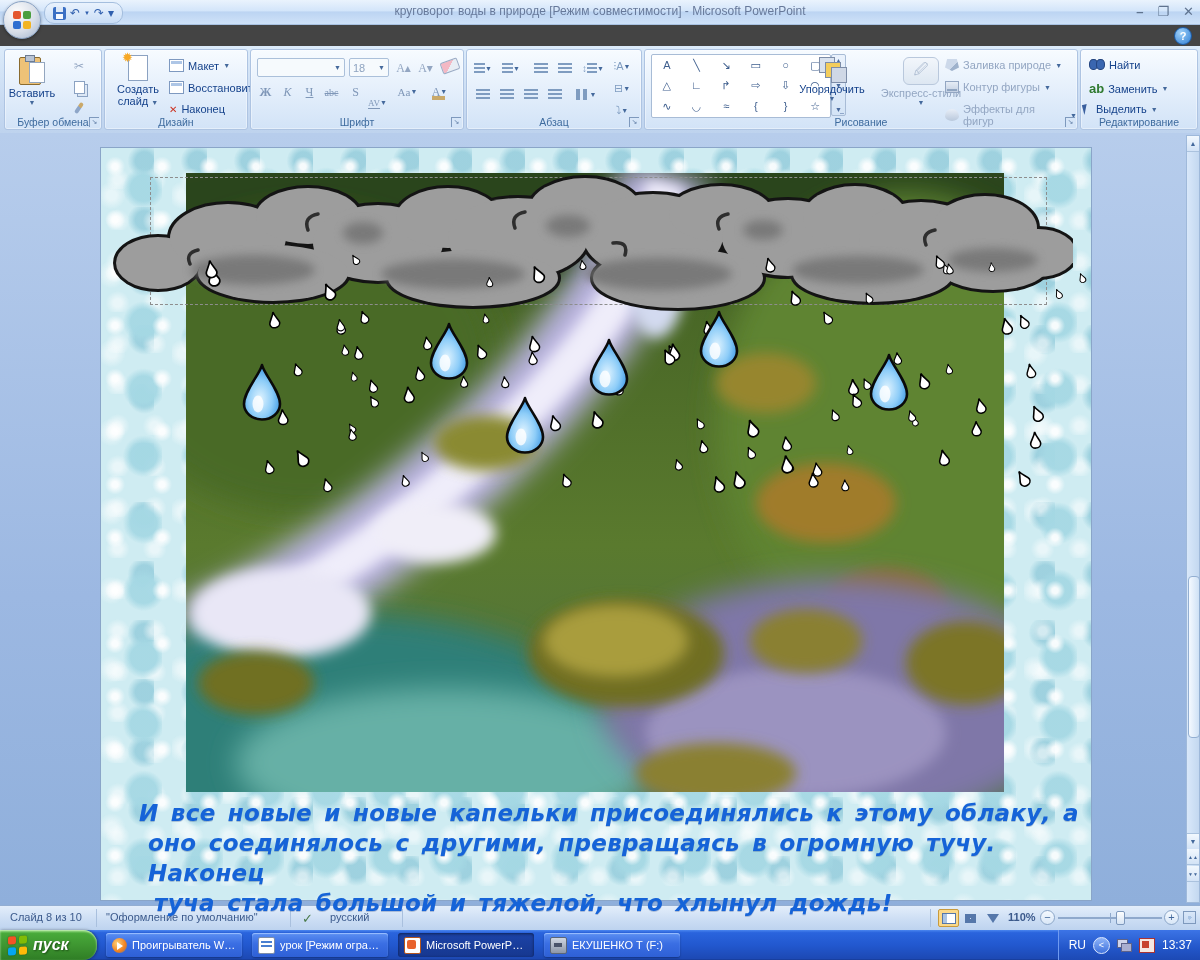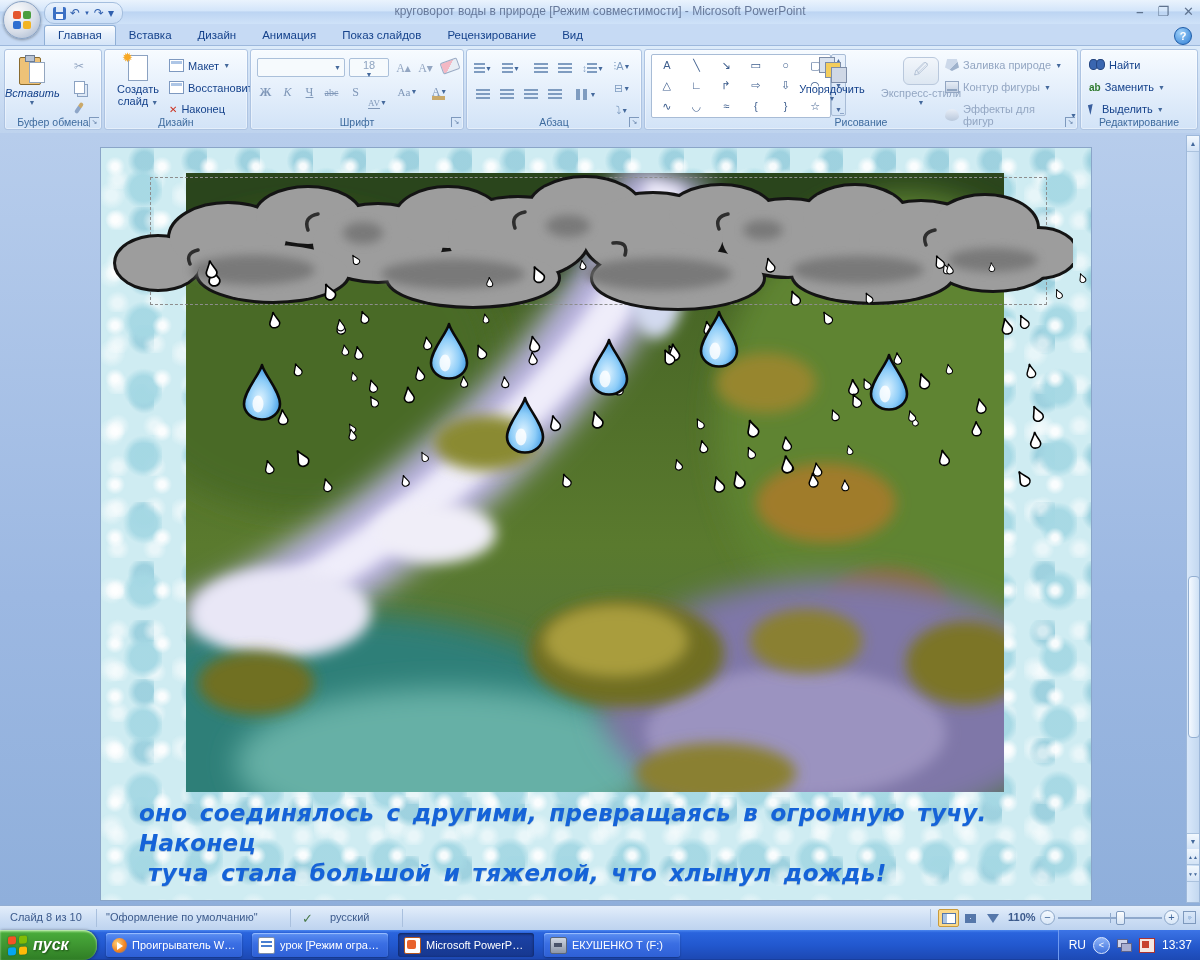--- a/index.html
+++ b/index.html
@@ -90,21 +90,21 @@
   .qstyle-ic{width:34px;height:26px;margin:0 auto 2px;border:1px solid #b9c8dc;border-radius:6px;
     background:linear-gradient(#f2f6fb,#dde7f2);display:flex;align-items:center;justify-content:center;color:#aebdd2;font-size:14px;}
   .bucket-ic,.pencil-ic,.effect-ic{width:14px;height:12px;flex:none;position:relative;}
   .bucket-ic{background:linear-gradient(135deg,#cdd9ea 60%,#9fb2cc 60%);clip-path:polygon(15% 0,85% 0,100% 70%,50% 100%,0 70%);}
   .pencil-ic{background:linear-gradient(#e5ecf5,#c2cfe2);border:1px solid #93a6c2;box-sizing:border-box;}
   .pencil-ic:after{content:"";position:absolute;left:1px;bottom:1px;width:10px;height:2px;background:#8fa4c0;}
   .effect-ic{border-radius:50% 50% 50% 50%/60% 60% 40% 40%;background:linear-gradient(#e8eef7,#b9c8dc);}
   .binoc-ic{width:16px;height:12px;position:relative;flex:none;}
   .binoc-ic:before,.binoc-ic:after{content:"";position:absolute;top:0;width:9px;height:11px;border-radius:45%;background:#3a66b0;border:1px solid #24447e;box-sizing:border-box;}
   .binoc-ic:before{left:0;} .binoc-ic:after{right:0;}
-  .replace-ic{font-size:10px;color:#2f7a2f;flex:none;font-weight:bold;}
+  .replace-ic{font-size:13px;color:#2f7a2f;flex:none;font-weight:bold;}
   .cursor-ic{width:0;height:0;border-left:5px solid #3a5f9e;border-right:4px solid transparent;border-bottom:10px solid transparent;transform:rotate(-15deg);flex:none;}
   .eraser-ic{width:16px;height:10px;background:linear-gradient(135deg,#f3b8c4 50%,#e8edf4 50%);border:1px solid #9aaac4;transform:rotate(-20deg);border-radius:2px;}
   .help-btn{right:8px;top:27px;width:16px;height:16px;border-radius:50%;z-index:5;
     background:radial-gradient(circle at 35% 30%,#9fd0f8,#2f7fd6);color:#fff;font-size:11px;font-weight:bold;
     display:flex;align-items:center;justify-content:center;border:1px solid #1d5ca8;}
 
   
   .workspace{left:0;top:133px;width:1200px;height:772px;
     background:linear-gradient(#b7cdec,#9cb8e2 60%,#8fafdb);}
   .slide{position:absolute;left:100px;top:14px;width:992px;height:754px;
@@ -222,34 +222,25 @@
   </div>
   <div class="abs orb">
     <div class="abs orb-logo">
         <i></i>
         <i></i>
         <i></i>
         <i></i>
       </div>
   </div>
 
-  <div class="abs tabrow">
-    <span class="tab active">Главная</span>
-    <span class="tab">Вставка</span>
-    <span class="tab">Дизайн</span>
-    <span class="tab">Анимация</span>
-    <span class="tab">Показ слайдов</span>
-    <span class="tab">Рецензирование</span>
-    <span class="tab">Вид</span>
-  </div>
 
   <div class="abs ribbon">
 
     <div class="grp" style="left:4px;width:96px;">
-      <div class="bigbtn" style="left:0;top:5px;font-style:italic;">
+      <div class="bigbtn" style="left:0;top:5px;">
         <div class="clipboard-ic">
             <span class="board"></span>
             <span class="clip"></span>
             <span class="page"></span>
           </div>
         <div>Вставить</div>
         <div class="dd">▼</div>
       </div>
       <div class="abs" style="left:66px;top:8px;display:flex;flex-direction:column;gap:5px;">
         <span class="mini dis">✂</span>
@@ -286,21 +277,21 @@
         <span>Наконец</span>
       </div>
       <div class="grp-label">Дизайн</div>
     </div>
 
     <div class="grp" style="left:250px;width:212px;">
       <div class="combo" style="left:6px;top:8px;width:88px;">
         <span></span>
           <span class="dd">▼</span>
       </div>
-      <div class="combo" style="left:98px;top:8px;width:40px;flex-direction:column;">
+      <div class="combo" style="left:98px;top:8px;width:40px;">
         <span>18</span>
           <span class="dd">▼</span>
       </div>
       <span class="fbtn dis" style="left:142px;top:8px;">А▴</span>
       <span class="fbtn dis" style="left:164px;top:8px;">А▾</span>
       <span class="fbtn" style="left:188px;top:6px;">
           <span class="eraser-ic"></span>
         </span>
       <span class="fbtn" style="left:4px;top:32px;">
           <b>Ж</b>
@@ -440,21 +431,21 @@
     <div class="grp" style="left:1080px;width:116px;">
       <div class="smallrow" style="left:8px;top:9px;">
         <span class="binoc-ic"></span>
         <span>Найти</span>
       </div>
       <div class="smallrow" style="left:8px;top:31px;">
         <span class="replace-ic">ab</span>
         <span>Заменить</span>
           <span class="dd">▼</span>
       </div>
-      <div class="smallrow" style="left:8px;top:53px;">
+      <div class="smallrow" style="left:2px;top:53px;">
         <span class="cursor-ic"></span>
         <span>Выделить</span>
           <span class="dd">▼</span>
       </div>
       <div class="grp-label">Редактирование</div>
     </div>
   </div>
   <div class="abs help-btn">?</div>
 
   <div class="abs workspace">
@@ -656,20 +647,21 @@
         </defs>
       <use href="#bigdrop" transform="translate(142,216)"></use>
           <use href="#bigdrop" transform="translate(329,175)"></use>
           <use href="#bigdrop" transform="translate(405,249)"></use>
           <use href="#bigdrop" transform="translate(489,191)"></use>
           <use href="#bigdrop" transform="translate(599,163)"></use>
           <use href="#bigdrop" transform="translate(769,206)"></use>
         </svg>
 
       <div class="slidetext">
+        <div>И все новые и новые капельки присоединялись к этому облаку, а</div>
         <div>оно соединялось с другими, превращаясь в огромную тучу. Наконец</div>
         <div>туча стала большой и тяжелой, что хлынул дождь!</div>
       </div>
     </div>
 
     <div class="vscroll">
       <div class="vs-btn" style="top:0;">▲</div>
       <div class="vs-thumb"></div>
       <div class="vs-btn" style="top:697px;border-top:1px solid #aac2de;">▼</div>
       <div class="vs-btn" style="top:713px;font-size:5px;">▲▲</div>

